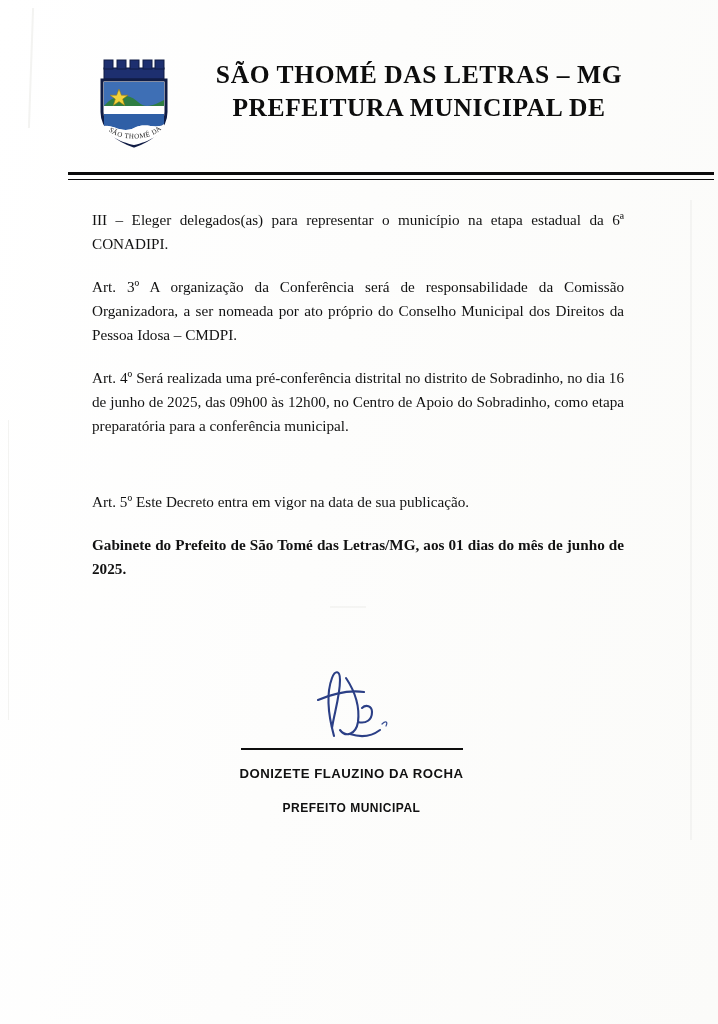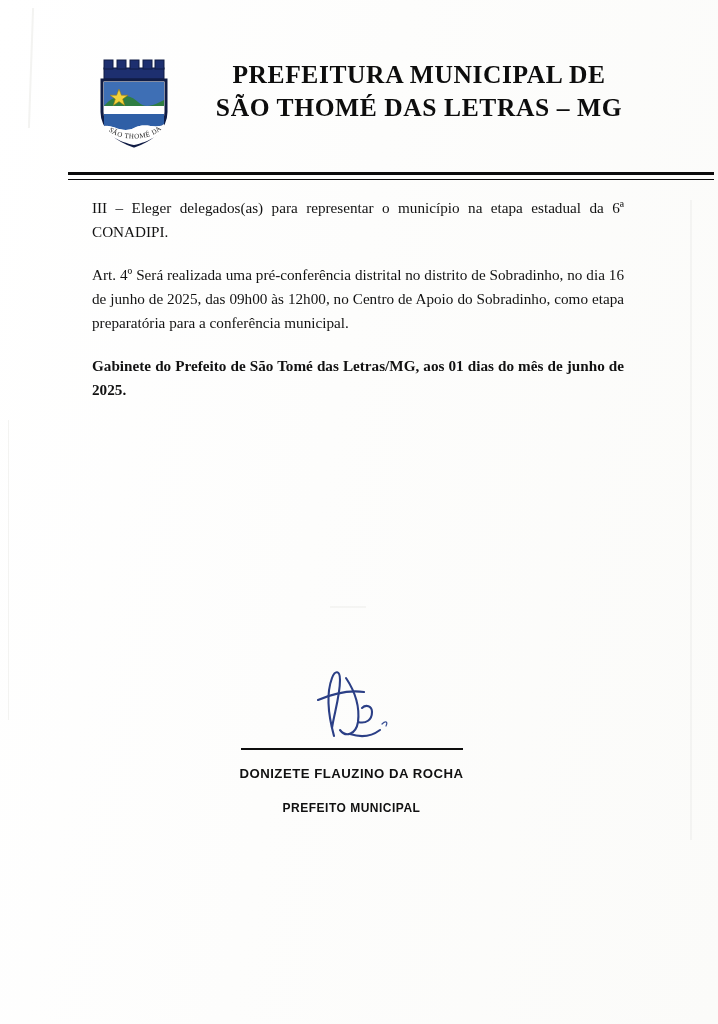--- a/index.html
+++ b/index.html
@@ -82,21 +82,21 @@
     left: 68px;
     right: 4px;
     top: 179px;
     height: 1px;
     background: #0b0b0b;
   }
 
   
   .body-text {
     position: absolute;
-    top: 196px;
+    top: 208px;
     left: 92px;
     width: 532px;
   }
 
   .para {
     font-size: 15.2px;
     line-height: 1.58;
     text-align: justify;
     margin: 0 0 19px 0;
     color: #121212;
@@ -203,31 +203,33 @@
         <path d="M18 92 C26 90 36 100 48 94 C60 88 70 96 78 90 V92 C78 100 62 108 48 111 C34 108 18 100 18 92 Z" fill="#ffffff"></path>
 
         <path id="mottoPath" d="M20 94 C30 108 66 108 76 94" fill="none" stroke="none"></path>
         <text font-family="Liberation Serif, serif" font-size="7" fill="#1a1a1a" letter-spacing="0.4">
           <textPath href="#mottoPath" startOffset="6%">SÃO THOMÉ DAS LETRAS</textPath>
         </text>
       </svg>
     </div>
 
     <div class="header-titles">
+      <div class="header-title-line">SÃO THOMÉ DAS LETRAS – MG</div>
       <div class="header-title-line">PREFEITURA MUNICIPAL DE</div>
-      <div class="header-title-line">SÃO THOMÉ DAS LETRAS – MG</div>
     </div>
   </div>
 
   <div class="rule-thick"></div>
   <div class="rule-thin"></div>
 
   <div class="body-text">
     <p class="para">III – Eleger delegados(as) para representar o município na etapa estadual da 6ª CONADIPI.</p>
+    <p class="para">Art. 3º A organização da Conferência será de responsabilidade da Comissão Organizadora, a ser nomeada por ato próprio do Conselho Municipal dos Direitos da Pessoa Idosa – CMDPI.</p>
     <p class="para">Art. 4º Será realizada uma pré-conferência distrital no distrito de Sobradinho, no dia 16 de junho de 2025, das 09h00 às 12h00, no Centro de Apoio do Sobradinho, como etapa preparatória para a conferência municipal.</p>
+    <p class="para gap-before">Art. 5º Este Decreto entra em vigor na data de sua publicação.</p>
     <p class="para bold">Gabinete do Prefeito de São Tomé das Letras/MG, aos 01 dias do mês de junho de 2025.</p>
   </div>
 
   <div class="sig-area">
     <div class="sig-scribble">
       <svg width="260" height="88" viewBox="0 0 260 88">
         <g fill="none" stroke="#2b3f86" stroke-width="2.1" stroke-linecap="round">
           <path d="M112 76 C106 54 104 34 110 18 C113 10 118 10 118 20 C118 36 112 54 110 68"></path>
           <path d="M96 40 C110 34 128 30 142 32"></path>
           <path d="M124 18 C132 30 138 46 136 62 C134 74 124 78 118 70"></path>

